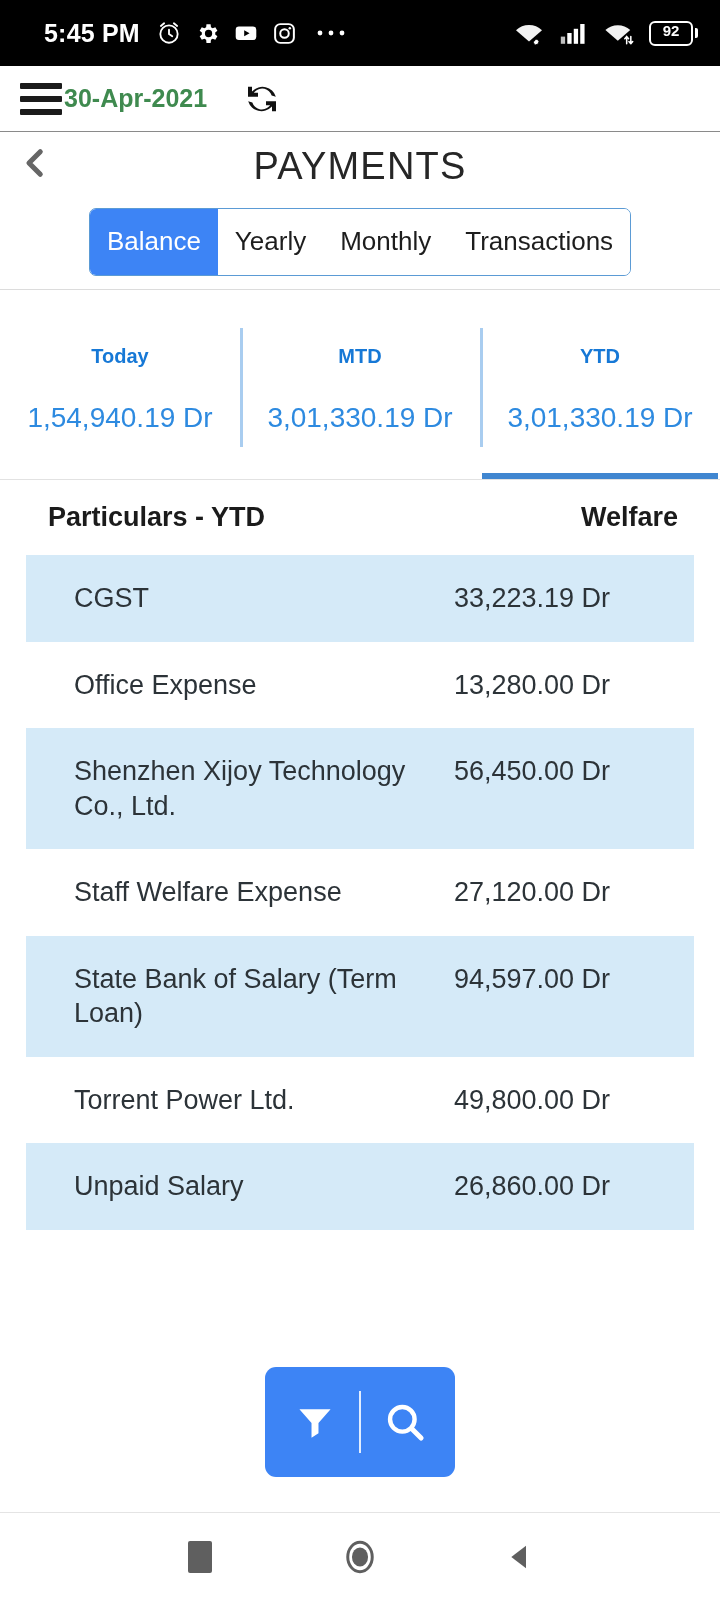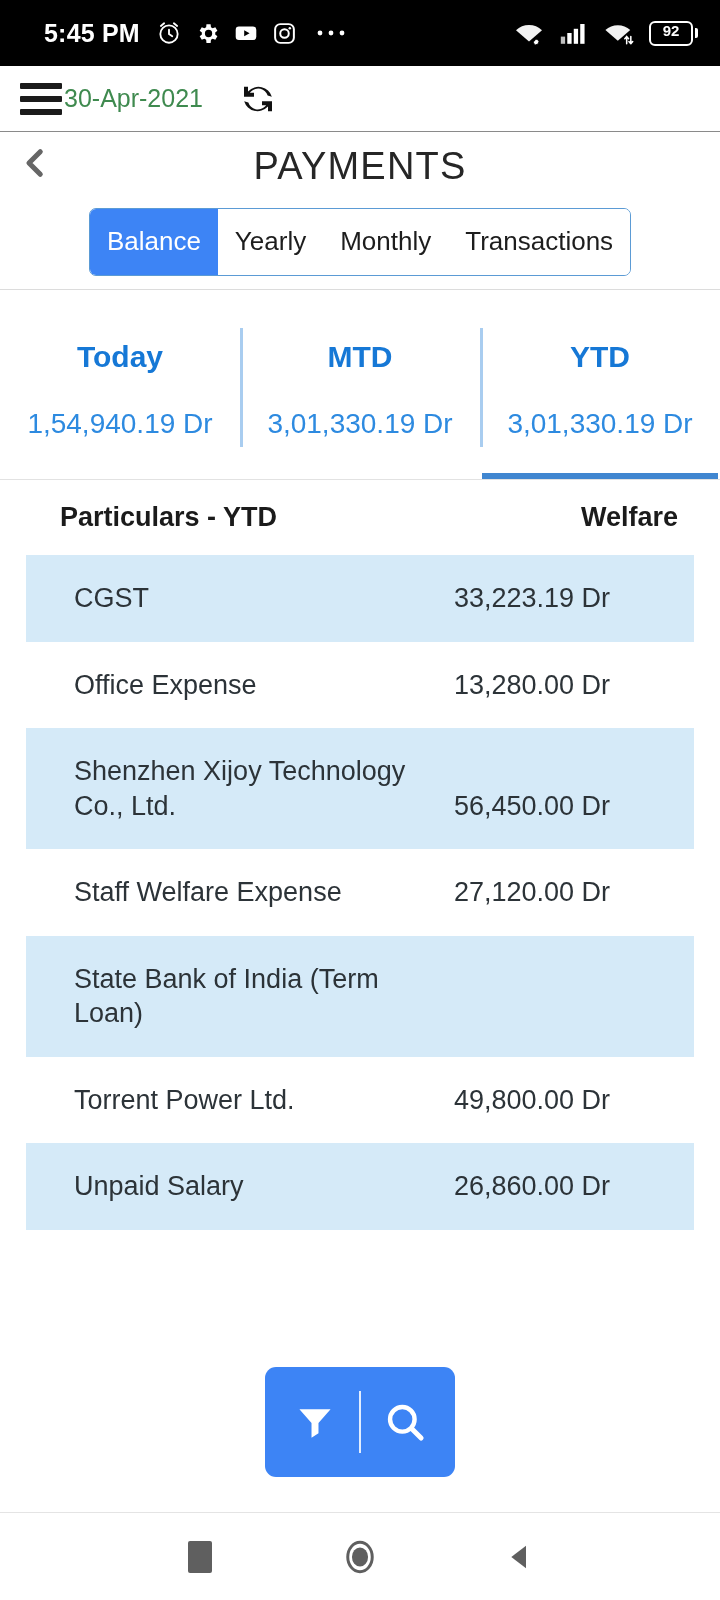--- a/index.html
+++ b/index.html
@@ -83,21 +83,21 @@
     padding: 0 2px;
   }
   .brand-tally::after {
     content: "";
     position: absolute; left: -3px; right: -1px; top: 52%;
     height: 3.5px; background: #b03030;
     transform: rotate(-7deg);
   }
   .brand-reg { font-size: 10px; color: #1a1a1a; vertical-align: super; }
   .appbar-date {
-    font-size: 25px; color: #3f8a4f; font-weight: 400;
+    font-size: 25px; color: #3f8a4f; font-weight: 700;
     margin-right: 35px; white-space: nowrap;
   }
   .refresh-btn { display: flex; align-items: center; cursor: pointer; }
 
   
   .titlebar {
     position: relative; flex: 0 0 62px;
     display: flex; align-items: center; justify-content: center;
     padding-top: 6px;
   }
@@ -145,51 +145,51 @@
     display: flex; flex-direction: column;
     align-items: center; justify-content: center; gap: 34px;
     cursor: pointer;
   }
   .sum-cell + .sum-cell::before {
     content: ""; position: absolute; left: 0;
     top: 28px; bottom: 32px; width: 3px;
     background: #a9cdf0;
   }
   .sum-label {
-    font-size: 30px; font-weight: 700; color: #1678d6;
+    font-size: 20px; font-weight: 700; color: #1678d6;
   }
   .sum-value {
     font-size: 28px; font-weight: 400; color: #2d8ae0;
     white-space: nowrap;
   }
   .sum-cell.active::after {
     content: ""; position: absolute;
     left: 2px; right: 2px; bottom: 0; height: 6px;
     background: #4086d0;
   }
 
   
   .table {
     flex: 1 1 auto;
     display: flex; flex-direction: column;
     overflow: hidden; background: #ffffff;
   }
   .t-head {
     display: flex; align-items: center;
-    padding: 22px 42px 22px 60px;
+    padding: 22px 42px 22px 48px;
   }
   .t-head .th-left {
     flex: 1; font-size: 27px; font-weight: 700; color: #1b1b1b;
   }
   .t-head .th-right {
     font-size: 27px; font-weight: 700; color: #1b1b1b; text-align: right;
   }
   .t-rows { display: flex; flex-direction: column; }
   .t-row {
-    display: flex; align-items: flex-end;
+    display: flex; align-items: flex-start;
     padding: 26px 42px 26px 48px;
     margin: 0 26px 0 26px;
     background: #ffffff;
     min-height: 76px;
     cursor: pointer;
   }
   .t-row.alt { background: #d5eaf8; }
   .t-row .cell-name {
     flex: 1; font-size: 27px; color: #2c3338;
     line-height: 1.28; padding-right: 16px;
@@ -362,21 +362,22 @@
       </div>
       <div class="t-row alt">
         <div class="cell-name">Shenzhen Xijoy Technology Co., Ltd.</div>
         <div class="cell-amt">56,450.00 Dr</div>
       </div>
       <div class="t-row">
         <div class="cell-name">Staff Welfare Expense</div>
         <div class="cell-amt">27,120.00 Dr</div>
       </div>
       <div class="t-row alt">
-        <div class="cell-name">State Bank of India (Term Loan)</div>
+        <div class="cell-name">State Bank of Salary (Term Loan)</div>
+        <div class="cell-amt">94,597.00 Dr</div>
       </div>
       <div class="t-row">
         <div class="cell-name">Torrent Power Ltd.</div>
         <div class="cell-amt">49,800.00 Dr</div>
       </div>
       <div class="t-row alt">
         <div class="cell-name">Unpaid Salary</div>
         <div class="cell-amt">26,860.00 Dr</div>
       </div>
     </div>

